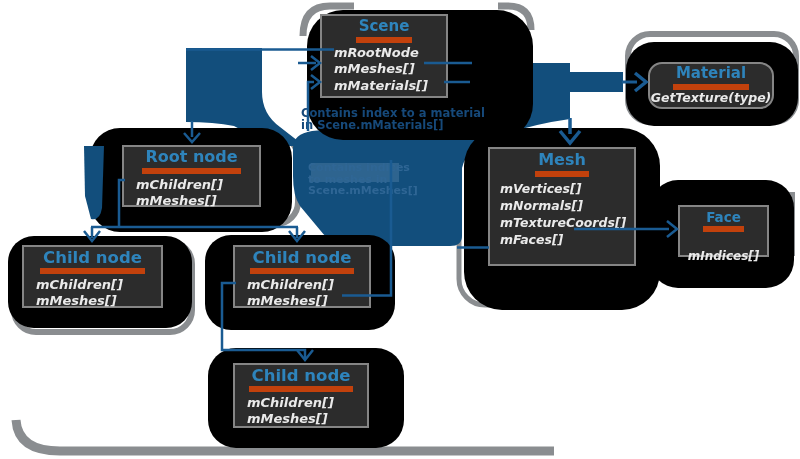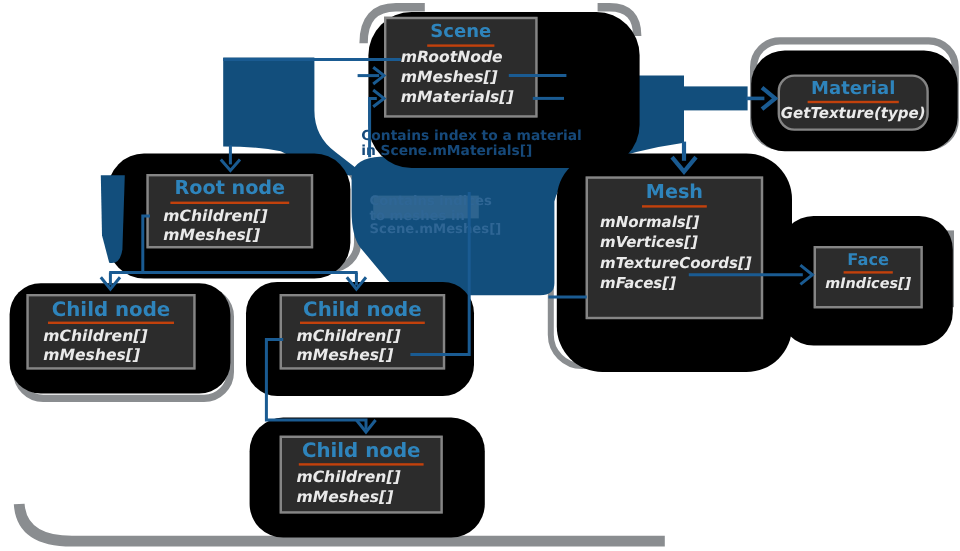--- a/index.html
+++ b/index.html
@@ -2,21 +2,21 @@
 <html><head>
 <meta charset="utf-8">
 <style>
   html,body{margin:0;padding:0;background:#fff;}
   #canvas{position:relative;width:800px;height:459px;background:#ffffff;overflow:hidden;
           font-family:"DejaVu Sans","Liberation Sans",sans-serif;}
   svg.layer{position:absolute;left:0;top:0;pointer-events:none;}
   .box{position:absolute;background:#2c2c2c;border:2px solid #858585;box-sizing:border-box;
        display:flex;flex-direction:column;align-items:center;}
   .box .title{color:#2e84bc;font-weight:bold;text-align:center;line-height:1.05;}
-  .box .title span{display:inline-block;border-bottom:2px solid #c2410c;padding:0 3px 2px 3px;}
+  .box .title span{display:inline-block;border-bottom:6px solid #c2410c;padding:0 3px 2px 3px;}
   .fields{width:100%;box-sizing:border-box;color:#eaeaea;font-weight:bold;font-style:italic;}
   .fields div{white-space:nowrap;}
   .fields.centered{text-align:center;}
   .note{position:absolute;font-weight:bold;line-height:1.05;}
   .note div{white-space:nowrap;}
   #note1{left:301px;top:107px;font-size:11.5px;color:#16497a;}
   #note2{left:308px;top:162px;font-size:11px;color:#2f6695;}
   #note2-patch{position:absolute;left:311px;top:163px;width:88px;height:19px;
                background:rgba(190,215,240,0.16);}
   
@@ -24,21 +24,21 @@
   #box-scene .title{font-size:15px;margin-top:3px;}
   #box-scene .fields{font-size:13px;padding-left:12px;line-height:16.5px;margin-top:2px;}
   #box-material{left:648px;top:62px;width:126px;height:47px;border-radius:14px;}
   #box-material .title{font-size:15px;margin-top:2px;}
   #box-material .fields{font-size:12.5px;line-height:15px;}
   #box-mesh{left:488px;top:147px;width:148px;height:119px;}
   #box-mesh .title{font-size:16px;margin-top:3px;}
   #box-mesh .fields{font-size:12.5px;padding-left:10px;line-height:17px;margin-top:3px;}
   #box-face{left:678px;top:205px;width:91px;height:52px;}
   #box-face .title{font-size:13.5px;margin-top:3px;}
-  #box-face .fields{font-size:12px;line-height:14px;margin-top:1px;}
+  #box-face .fields{font-size:12px;line-height:14px;margin-top:17px;}
   #box-root{left:122px;top:145px;width:139px;height:62px;}
   #box-root .title{font-size:16px;margin-top:2px;}
   #box-root .fields{font-size:13px;padding-left:12px;line-height:16px;margin-top:3px;}
   #box-child1{left:22px;top:245px;width:141px;height:63px;}
   #box-child2{left:233px;top:245px;width:138px;height:63px;}
   #box-child3{left:233px;top:363px;width:136px;height:65px;}
   .childbox .title{font-size:16.5px;margin-top:2px;}
   .childbox .fields{font-size:13px;padding-left:12px;line-height:16px;margin-top:3px;}
 </style>
 </head>
@@ -103,22 +103,22 @@
   <div class="box" id="box-material">
     <div class="title"><span>Material</span></div>
     <div class="fields centered">
       <div>GetTexture(type)</div>
     </div>
   </div>
 
   <div class="box" id="box-mesh">
     <div class="title"><span>Mesh</span></div>
     <div class="fields">
+      <div>mVertices[]</div>
       <div>mNormals[]</div>
-      <div>mVertices[]</div>
       <div>mTextureCoords[]</div>
       <div>mFaces[]</div>
     </div>
   </div>
 
   <div class="box" id="box-face">
     <div class="title"><span>Face</span></div>
     <div class="fields centered">
       <div>mIndices[]</div>
     </div>

